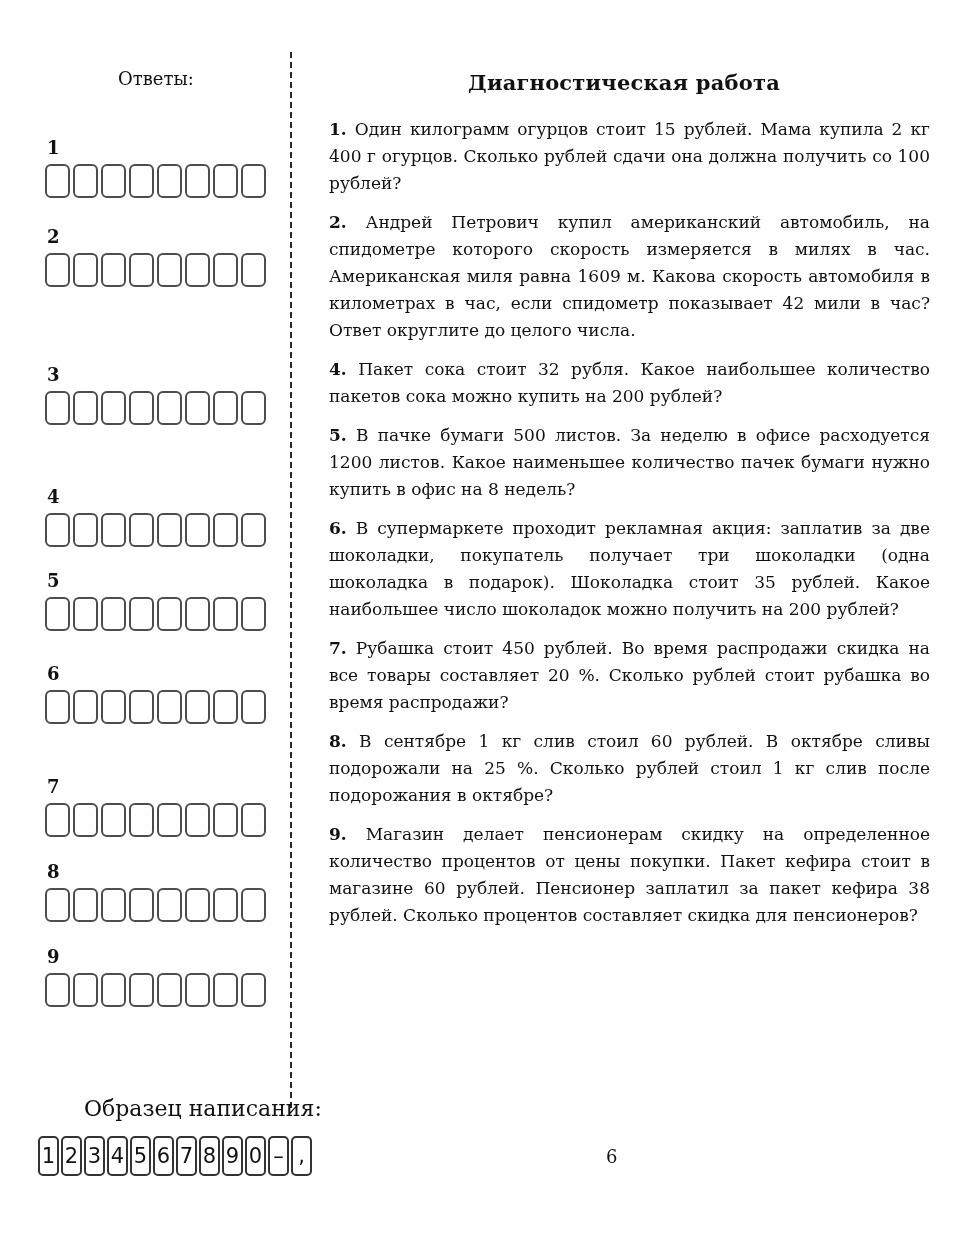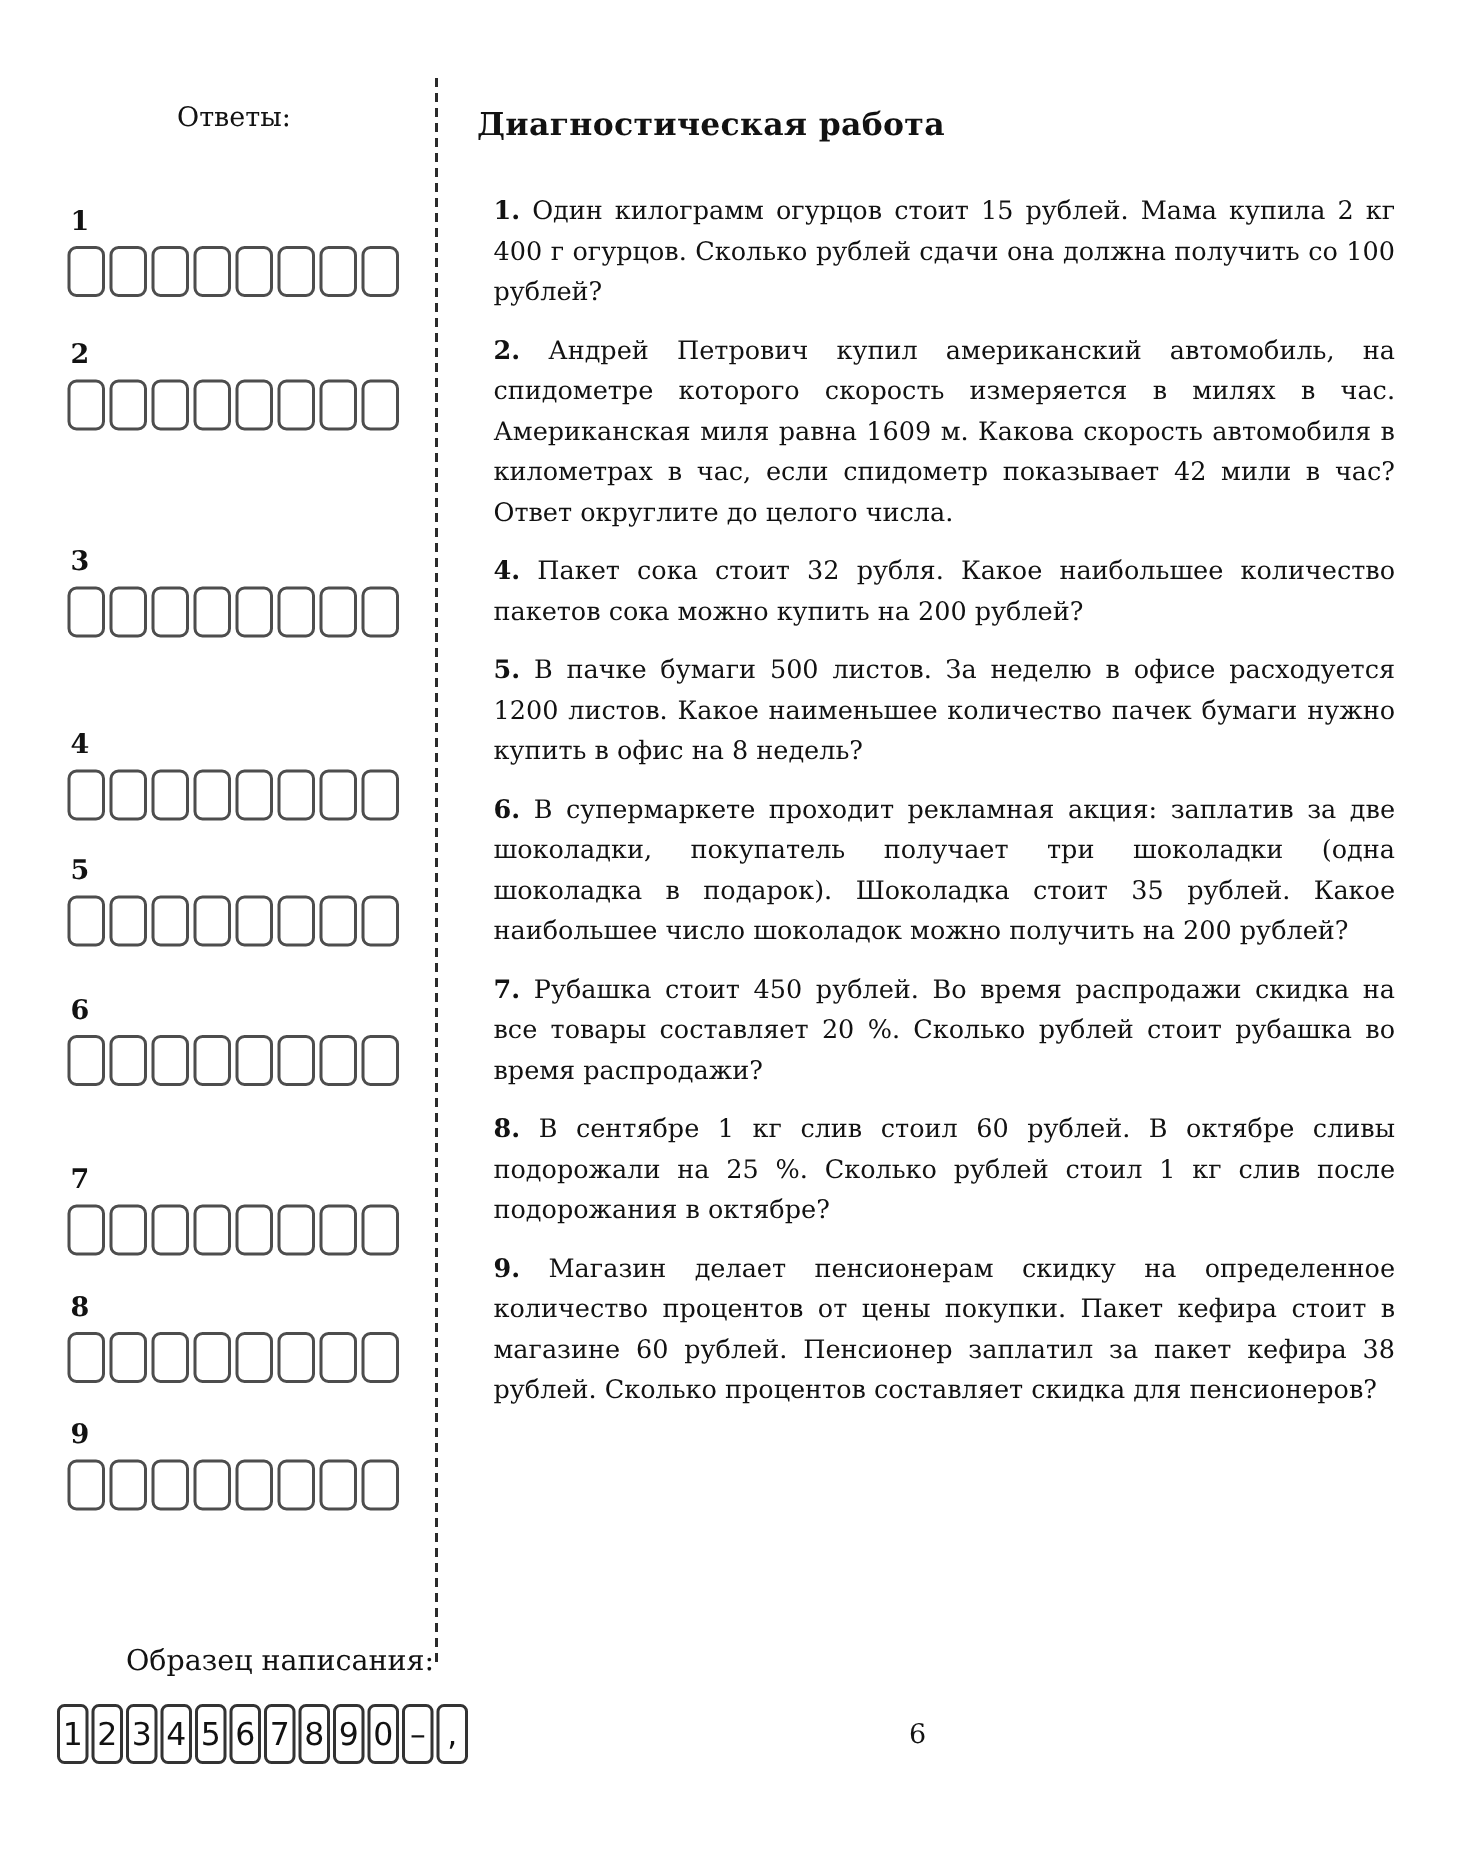--- a/index.html
+++ b/index.html
@@ -32,34 +32,34 @@
   
   .divider {
     position: absolute; left: 290px; top: 52px; height: 1056px; width: 0;
     border-left: 2.5px dashed #2a2a2a;
   }
 
   
   .content { position: absolute; left: 318px; top: 70px; width: 612px; }
   .doc-title {
     font-size: 21px; font-weight: bold;
-    text-align: left;
-    margin-bottom: 33px;
+    text-align: center;
+    margin-bottom: 21px;
     letter-spacing: 0.2px;
   }
   .problem {
     font-size: 17px; line-height: 27px;
     text-align: justify;
     margin-bottom: 12px;
     margin-left: 11px;
   }
   .problem .pnum { font-weight: bold; }
 
   
-  .sample-label { position: absolute; left: 84px; top: 1096px; font-size: 19px; }
+  .sample-label { position: absolute; left: 84px; top: 1096px; font-size: 22px; }
   .sample-boxes { position: absolute; left: 38px; top: 1136px; display: flex; gap: 2px; }
   .sample-box {
     width: 21px; height: 40px;
     border: 2px solid #333;
     border-radius: 5px;
     display: flex; align-items: center; justify-content: center;
     font-family: "DejaVu Sans", "Liberation Sans", sans-serif;
     font-size: 21px;
   }
   .page-num { position: absolute; left: 606px; top: 1146px; font-size: 18px; }

